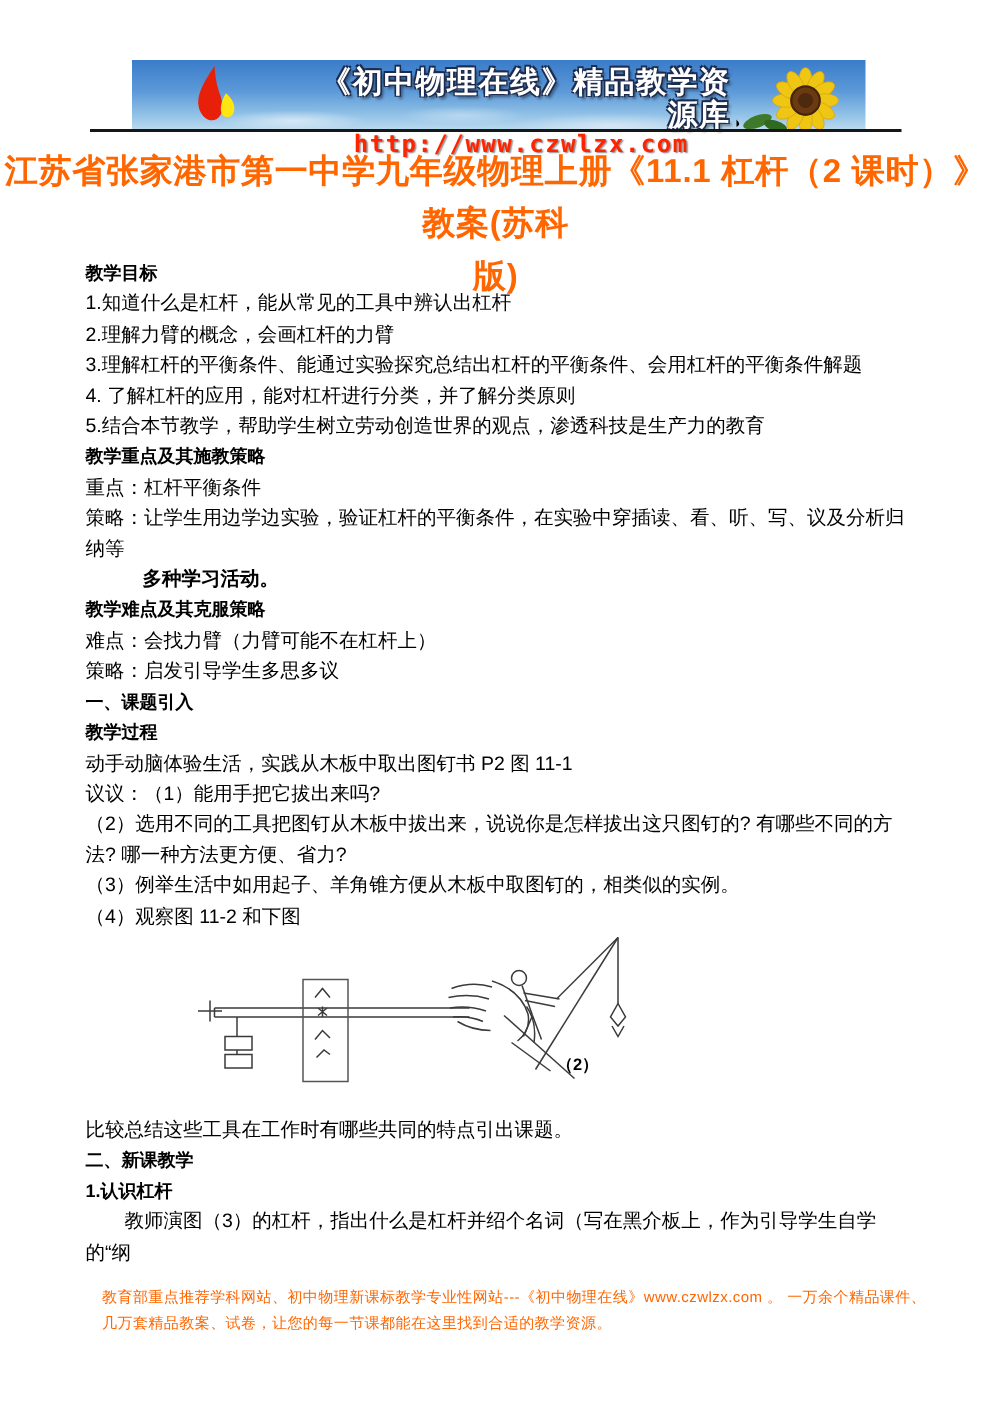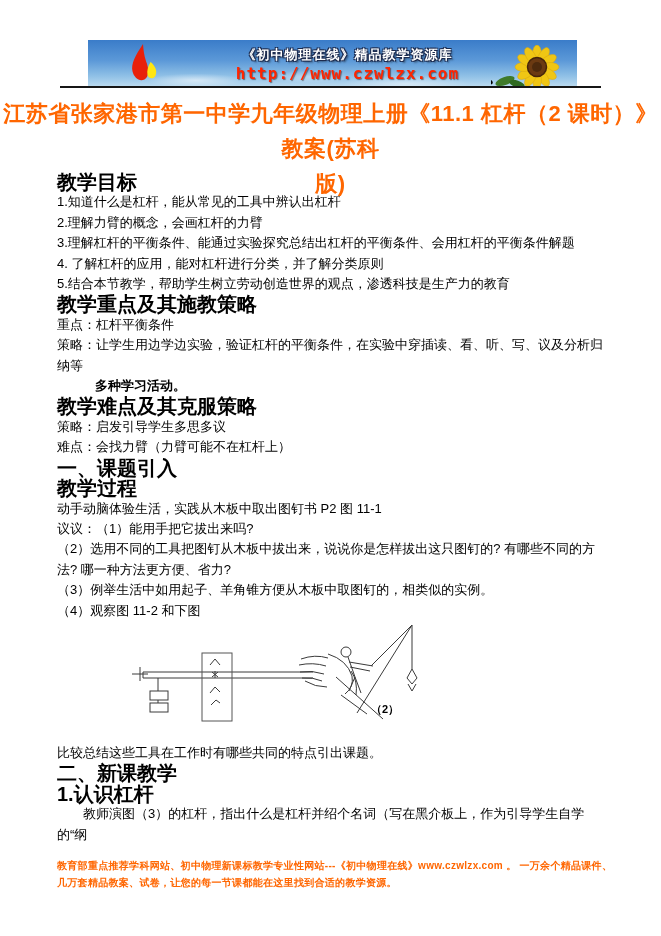--- a/index.html
+++ b/index.html
@@ -15,51 +15,52 @@
       radial-gradient(ellipse 70px 10px at 22% 88%, rgba(255,255,255,.55), rgba(255,255,255,0) 70%),
       radial-gradient(ellipse 90px 12px at 65% 95%, rgba(255,255,255,.45), rgba(255,255,255,0) 70%),
       radial-gradient(ellipse 60px 9px at 45% 80%, rgba(255,255,255,.35), rgba(255,255,255,0) 70%),
       linear-gradient(180deg,#3a7cc9 0%,#5c99d8 45%,#8fc0e6 78%,#b9d9ef 100%);
     display:flex; align-items:center;
   }
   .banner-rule { position:absolute; left:60px; top:86px; width:541px; height:2px; background:#161616; }
   .logo { position:absolute; left:36px; top:3px; width:38px; height:42px; }
   .banner-text { position:absolute; left:120px; right:90px; top:4px; text-align:center; }
   .site-name {
-    font-size:13px; font-weight:bold; color:#ffffff; letter-spacing:1px; line-height:22px;
+    font-size:20px; font-weight:bold; color:#ffffff; letter-spacing:1px; line-height:22px;
     text-shadow:1px 1px 0 #1d2b4e,-1px -1px 0 #1d2b4e,1px -1px 0 #1d2b4e,-1px 1px 0 #1d2b4e,2px 2px 2px rgba(0,0,0,.45);
+    text-align:right;
   }
   .site-url {
     font-family:"DejaVu Sans Mono","Liberation Mono",monospace;
     font-size:16px; font-weight:bold; color:#ff2400; letter-spacing:1px; line-height:16px;
     text-shadow:1px 1px 1px rgba(40,20,20,.5);
   }
   .sunflower { position:absolute; right:8px; bottom:-1px; width:78px; height:42px; }
   
   .doc-title {
     position:absolute; top:96px; left:0; width:100%; text-align:center;
     color:#ff6600; font-weight:bold; font-size:22px; line-height:35px; letter-spacing:.5px;
   }
   
   .content {
     position:absolute; top:172px; left:57px; width:548px;
     font-size:13px; line-height:20.4px;
   }
-  .h { font-weight:bold; font-size:20px; }
+  .h { font-weight:bold; font-size:12px; }
   .p { font-weight:normal; }
   .indent2 { padding-left:38px;font-weight:bold; }
   .indent-first { text-indent:26px; }
   
   .figure { position:relative; height:122px; }
   .figure svg { position:absolute; left:58px; top:0; }
   .fig-label { font-size:11px; font-weight:bold; fill:#000; font-family:"Liberation Sans",sans-serif; }
   
   .footer {
-    position:absolute; left:57px; top:857px; width:566px;
-    color:#ff6600; font-size:10px; font-weight:bold; line-height:17px; letter-spacing:.3px;
+    position:absolute; left:68px; top:857px; width:566px;
+    color:#ff6600; font-size:10px; font-weight:normal; line-height:17px; letter-spacing:.3px;
   }
 </style>
 </head>
 <body>
 
 <div class="page">
 
   <div class="banner">
     <svg class="logo" viewBox="0 0 40 44">
       <path d="M20 1 C12 13 7 22 9 30 C10.5 36.5 16.5 41 21.5 38.2 C26.5 35.5 26.5 27 23.2 19 C21 13 20.5 7 20 1 Z" fill="#e8200a"></path>
@@ -110,22 +111,22 @@
     <div class="p">3.理解杠杆的平衡条件、能通过实验探究总结出杠杆的平衡条件、会用杠杆的平衡条件解题</div>
     <div class="p">4. 了解杠杆的应用，能对杠杆进行分类，并了解分类原则</div>
     <div class="p">5.结合本节教学，帮助学生树立劳动创造世界的观点，渗透科技是生产力的教育</div>
 
     <div class="h">教学重点及其施教策略</div>
     <div class="p">重点：杠杆平衡条件</div>
     <div class="p">策略：让学生用边学边实验，验证杠杆的平衡条件，在实验中穿插读、看、听、写、议及分析归纳等</div>
     <div class="p indent2">多种学习活动。</div>
 
     <div class="h">教学难点及其克服策略</div>
+    <div class="p">难点：会找力臂（力臂可能不在杠杆上）</div>
     <div class="p">策略：启发引导学生多思多议</div>
-    <div class="p">难点：会找力臂（力臂可能不在杠杆上）</div>
 
     <div class="h">一、课题引入</div>
     <div class="h">教学过程</div>
     <div class="p">动手动脑体验生活，实践从木板中取出图钉书 P2 图 11-1</div>
     <div class="p">议议：（1）能用手把它拔出来吗?</div>
     <div class="p">（2）选用不同的工具把图钉从木板中拔出来，说说你是怎样拔出这只图钉的? 有哪些不同的方法? 哪一种方法更方便、省力?</div>
     <div class="p">（3）例举生活中如用起子、羊角锥方便从木板中取图钉的，相类似的实例。</div>
     <div class="p">（4）观察图 11-2 和下图</div>
 
     <div class="figure">

